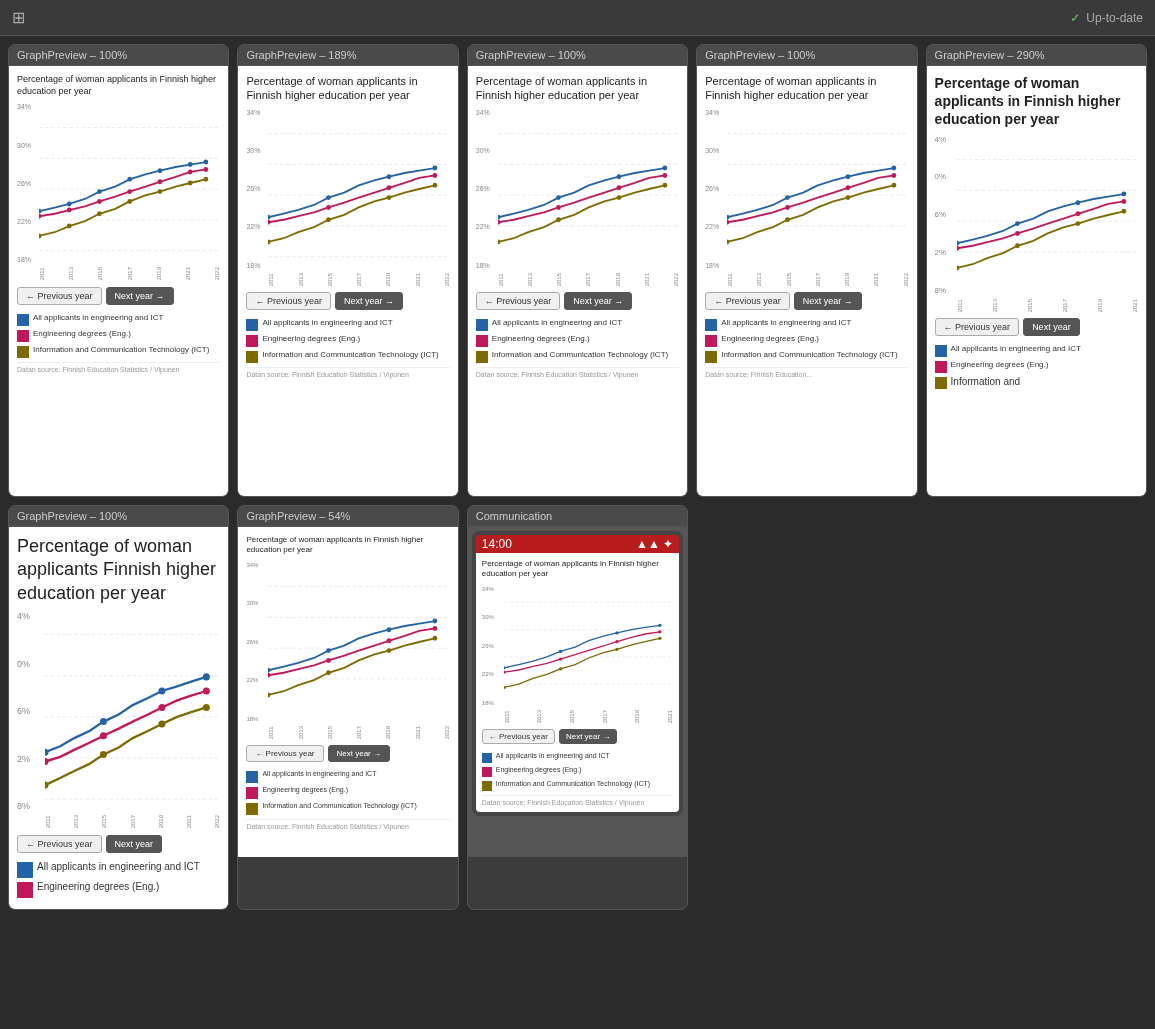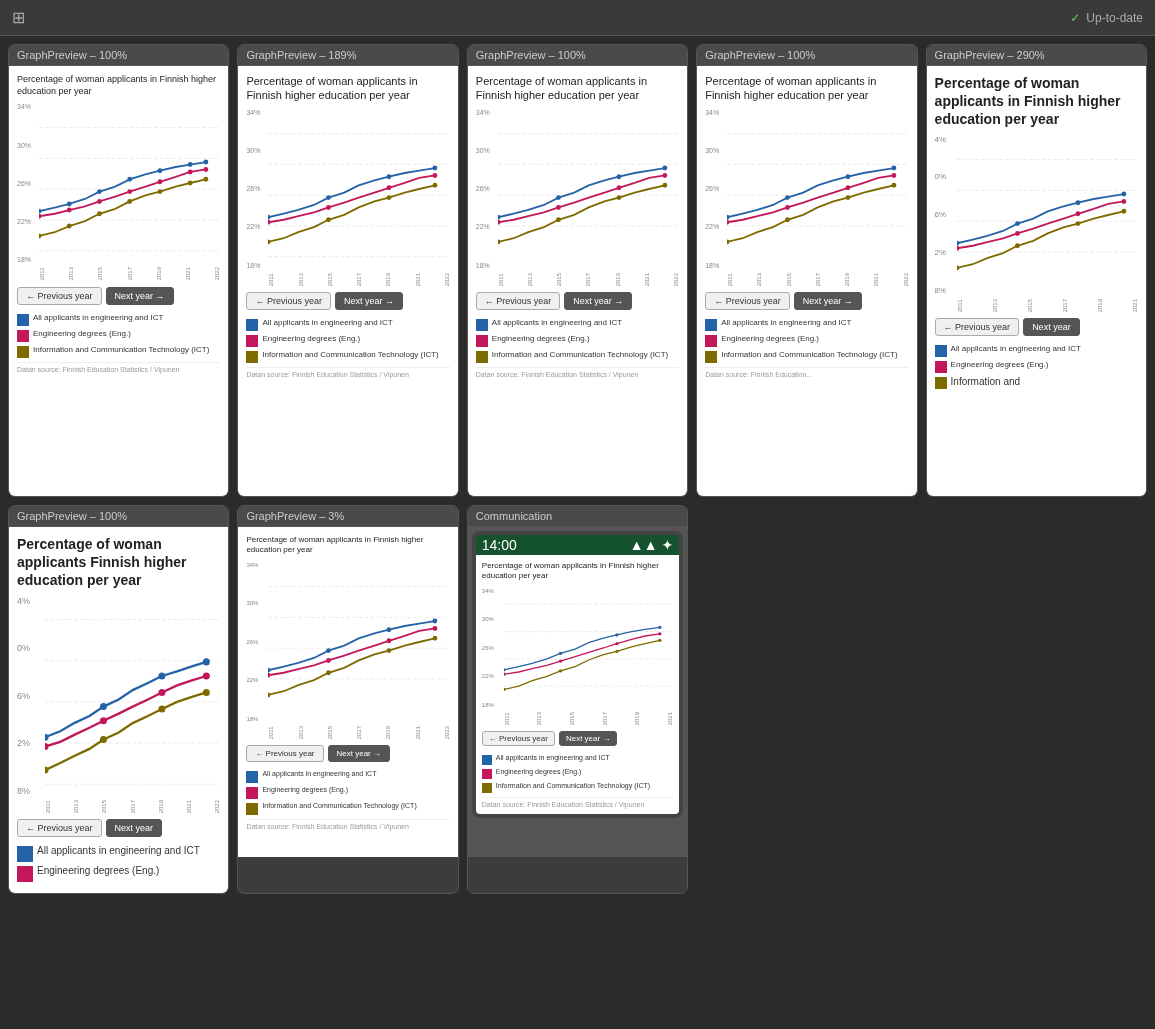--- a/index.html
+++ b/index.html
@@ -69,21 +69,21 @@
       overflow: hidden;
     }
     .chart-title {
       font-size: 9px;
       color: #222;
       margin-bottom: 6px;
       line-height: 1.3;
     }
     .chart-title.lg { font-size: 11px; }
     .chart-title.xl { font-size: 14px; font-weight: bold; }
-    .chart-title.xxl { font-size: 14px; font-weight: bold; }
+    .chart-title.xxl { font-size: 18px; font-weight: normal; }
     .chart-area {
       position: relative;
       width: 100%;
       height: 160px;
       margin-bottom: 4px;
     }
     .chart-area.tall { height: 200px; }
     .y-axis-labels {
       position: absolute;
       left: 0;
@@ -169,23 +169,23 @@
     }
     
     .mobile-frame {
       background: #555;
       border-radius: 8px;
       padding: 4px;
     }
     .mobile-status {
       display: flex;
       justify-content: space-between;
-      font-size: 14px;
+      font-size: 12px;
       color: #fff;
-      background: #14532d;
+      background: #b91c1c;
       padding: 2px 6px;
       border-radius: 4px 4px 0 0;
     }
     .mobile-content {
       background: #fff;
       border-radius: 0 0 4px 4px;
       padding: 6px;
     }
     
     .row2 .card-body {
@@ -618,21 +618,21 @@
         </div>
         <div class="legend-item">
           <div class="legend-color" style="background:#c2185b;width:16px;height:16px;"></div>
           <span style="font-size:10px;">Engineering degrees (Eng.)</span>
         </div>
       </div>
     </div>
   </div>
 
   <div class="preview-card">
-    <div class="card-header">GraphPreview – 3%</div>
+    <div class="card-header">GraphPreview – 54%</div>
     <div class="card-body">
       <div class="chart-title" style="font-size:8px;">Percentage of woman applicants in Finnish higher education per year</div>
       <div class="chart-area">
         <div class="y-axis-labels" style="font-size:6px;">
           <span>34%</span>
             <span>30%</span>
             <span>26%</span>
             <span>22%</span>
             <span>18%</span>
         </div>

